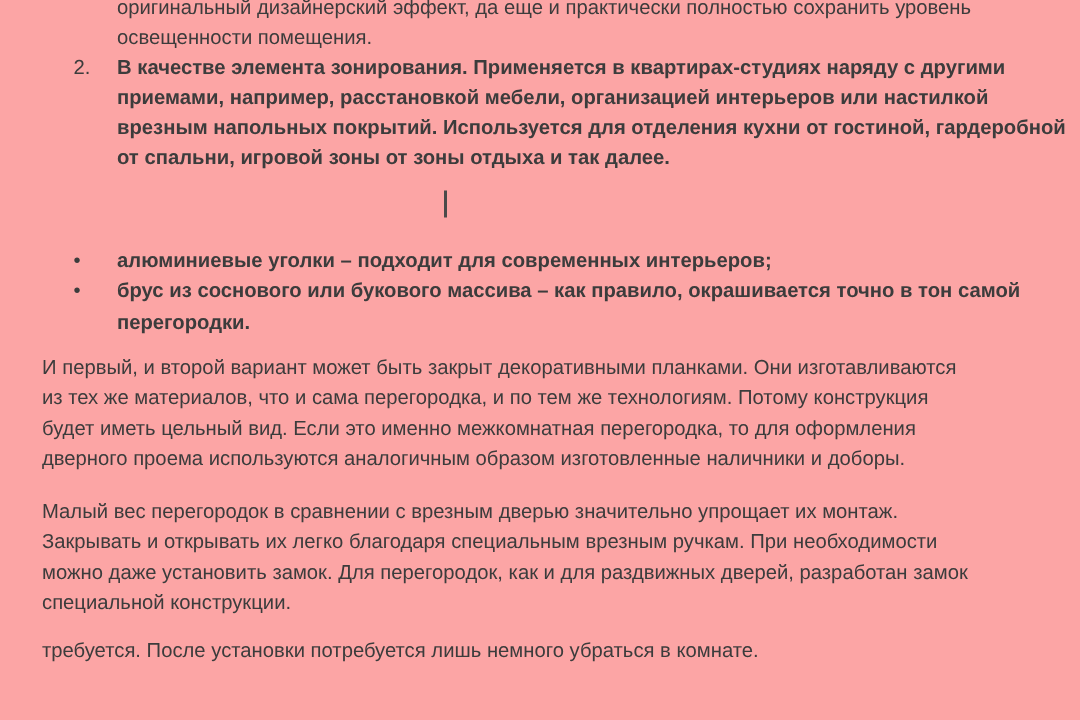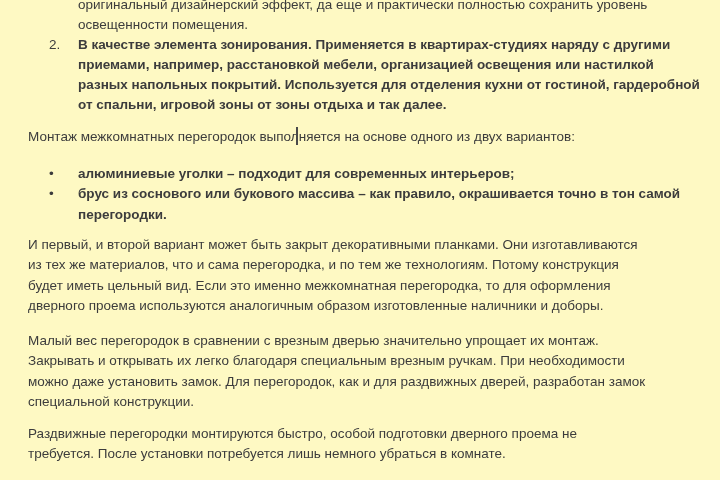--- a/index.html
+++ b/index.html
@@ -1,19 +1,19 @@
 <!DOCTYPE html>
 <html><head>
 <meta charset="utf-8">
 <style>
   html,body{margin:0;padding:0;background:#fff;}
   .page{
     position:relative;
     width:720px;height:480px;
-    background:#fef9c3;
+    background:#fca5a5;
     overflow:hidden;
     font-family:"Liberation Sans", sans-serif;
     font-size:13.5px;
     color:#3c3c3c;
     filter: blur(0.25px);
   }
   .block{position:absolute;left:28px;white-space:nowrap;}
   .hang{left:0;}
   .hang .marker{
     position:absolute;left:49px;top:0;
@@ -33,29 +33,26 @@
 
   <div class="block" style="left:78px;top:-5px;">
     <div class="line">оригинальный дизайнерский эффект, да еще и практически полностью сохранить уровень</div>
     <div class="line">освещенности помещения.</div>
   </div>
 
   <div class="block hang" style="top:34.5px;">
     <span class="marker">2.</span>
     <div class="lines">
       <div class="line">В качестве элемента зонирования. Применяется в квартирах-студиях наряду с другими</div>
-      <div class="line">приемами, например, расстановкой мебели, организацией освещения или настилкой</div>
-      <div class="line">разных напольных покрытий. Используется для отделения кухни от гостиной, гардеробной</div>
+      <div class="line">приемами, например, расстановкой мебели, организацией интерьеров или настилкой</div>
+      <div class="line">врезным напольных покрытий. Используется для отделения кухни от гостиной, гардеробной</div>
       <div class="line">от спальни, игровой зоны от зоны отдыха и так далее.</div>
     </div>
   </div>
 
-  <div class="block" style="top:127px;">
-    <div class="line">Монтаж межкомнатных перегородок выполняется на основе одного из двух вариантов:</div>
-  </div>
 
   <div class="caret"></div>
 
   <div class="block hang" style="top:164px;">
     <span class="marker">•</span>
     <div class="lines">
       <div class="line">алюминиевые уголки – подходит для современных интерьеров;</div>
     </div>
   </div>
 
@@ -75,17 +72,16 @@
   </div>
 
   <div class="block" style="top:331px;">
     <div class="line">Малый вес перегородок в сравнении с врезным дверью значительно упрощает их монтаж.</div>
     <div class="line">Закрывать и открывать их легко благодаря специальным врезным ручкам. При необходимости</div>
     <div class="line">можно даже установить замок. Для перегородок, как и для раздвижных дверей, разработан замок</div>
     <div class="line">специальной конструкции.</div>
   </div>
 
   <div class="block" style="top:424px;">
-    <div class="line">Раздвижные перегородки монтируются быстро, особой подготовки дверного проема не</div>
     <div class="line">требуется. После установки потребуется лишь немного убраться в комнате.</div>
   </div>
 
 </div>
 
 </body></html>

